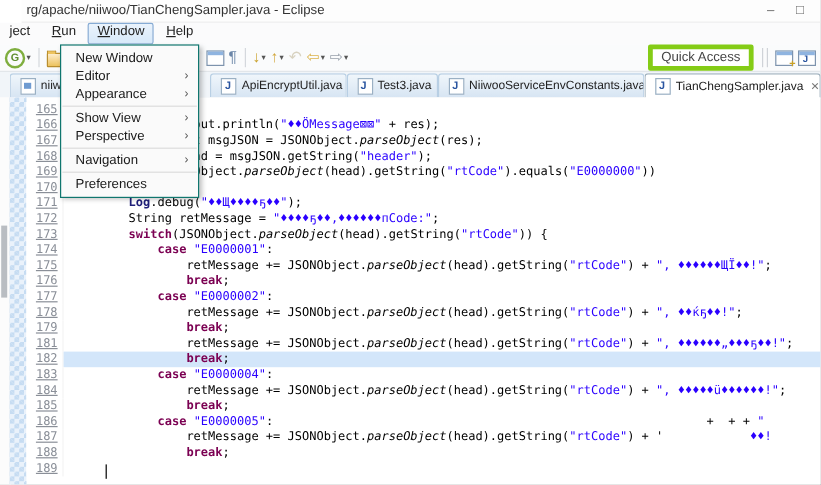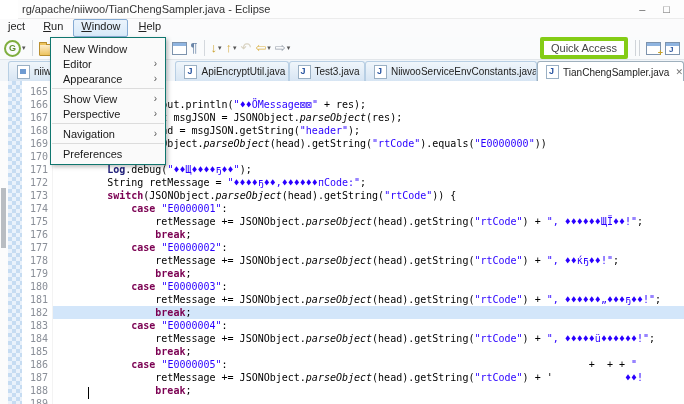--- a/index.html
+++ b/index.html
@@ -67,21 +67,21 @@
   .ruler .thumb{position:absolute;left:1px;top:107px;width:5px;height:60px;background:#b9bdc2;}
   .markerbar{position:absolute;left:8px;top:0;bottom:0;width:14px;background:#eaf2fb;
      background-image:
        linear-gradient(45deg,#c6dcf2 25%,transparent 25%,transparent 75%,#c6dcf2 75%),
        linear-gradient(45deg,#c6dcf2 25%,transparent 25%,transparent 75%,#c6dcf2 75%);
      background-size:8px 8px;background-position:0 0,4px 4px;}
   .code{position:absolute;left:22px;top:4px;right:0;
         font-family:"DejaVu Sans Mono",monospace;font-size:10px;line-height:13px;}
   .row{display:flex;height:13px;}
   .ln{width:26px;flex:none;text-align:right;padding-right:4px;color:#8a8f98;background:#fff;
-      border-right:1px solid #f3f3f3;}
+      border-right:1px solid #f3f3f3;text-decoration:underline;}
   .src{flex:1;white-space:pre;padding-left:6px;color:#000;}
   .row.current .src{background:#d3e6fa;}
   .k{color:#7b0052;font-weight:bold;}
   .s{color:#2a00ff;}
   .i{font-style:italic;}
   .L{color:#20207a;font-weight:bold;}
   .caret-bar{position:absolute;left:88px;top:306px;width:1px;height:12px;background:#000;}
 
   
   .popup{position:absolute;left:50px;top:37px;width:114px;background:#fafafa;
@@ -248,24 +248,20 @@
         </div>
         <div class="row">
           <span class="ln">178</span>
           <span class="src"><span class="d">                retMessage += JSONObject.</span><span class="i">parseObject</span><span class="d">(head).getString(</span><span class="s">"rtCode"</span><span class="d">) + </span><span class="s">", ♦♦ќҕ♦♦!"</span><span class="d">;</span></span>
         </div>
         <div class="row">
           <span class="ln">179</span>
           <span class="src"><span class="d">                </span><span class="k">break</span><span class="d">;</span></span>
         </div>
         <div class="row">
-          <span class="ln">180</span>
-          <span class="src"><span class="d">            </span><span class="k">case</span><span class="d"> </span><span class="s">"E0000003"</span><span class="d">:</span></span>
-        </div>
-        <div class="row">
           <span class="ln">181</span>
           <span class="src"><span class="d">                retMessage += JSONObject.</span><span class="i">parseObject</span><span class="d">(head).getString(</span><span class="s">"rtCode"</span><span class="d">) + </span><span class="s">", ♦♦♦♦♦♦„♦♦♦ҕ♦♦!"</span><span class="d">;</span></span>
         </div>
         <div class="row current">
           <span class="ln">182</span>
           <span class="src"><span class="d">                </span><span class="k">break</span><span class="d">;</span></span>
         </div>
         <div class="row">
           <span class="ln">183</span>
           <span class="src"><span class="d">            </span><span class="k">case</span><span class="d"> </span><span class="s">"E0000004"</span><span class="d">:</span></span>

